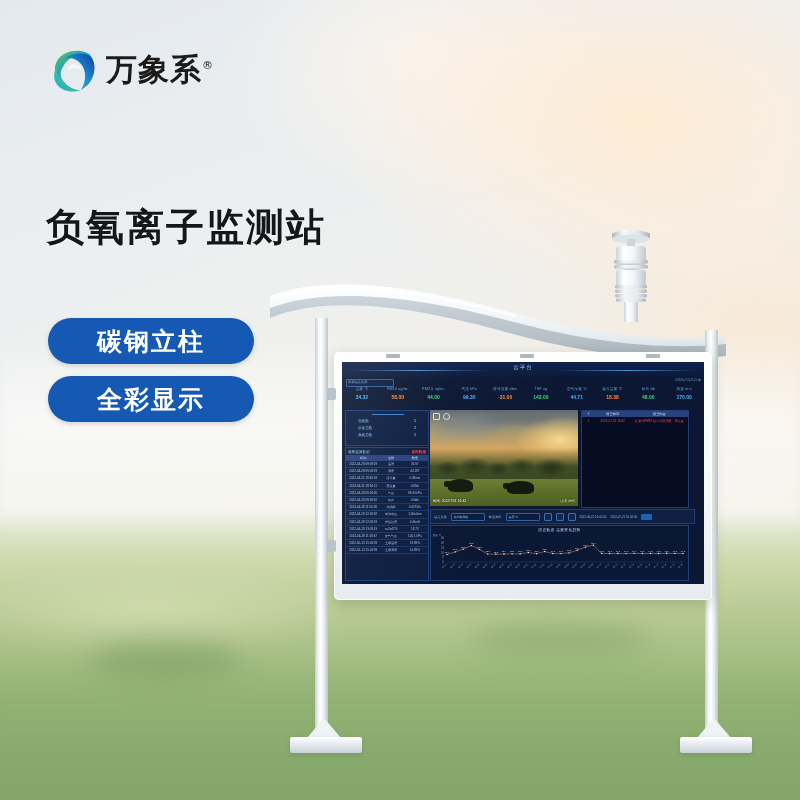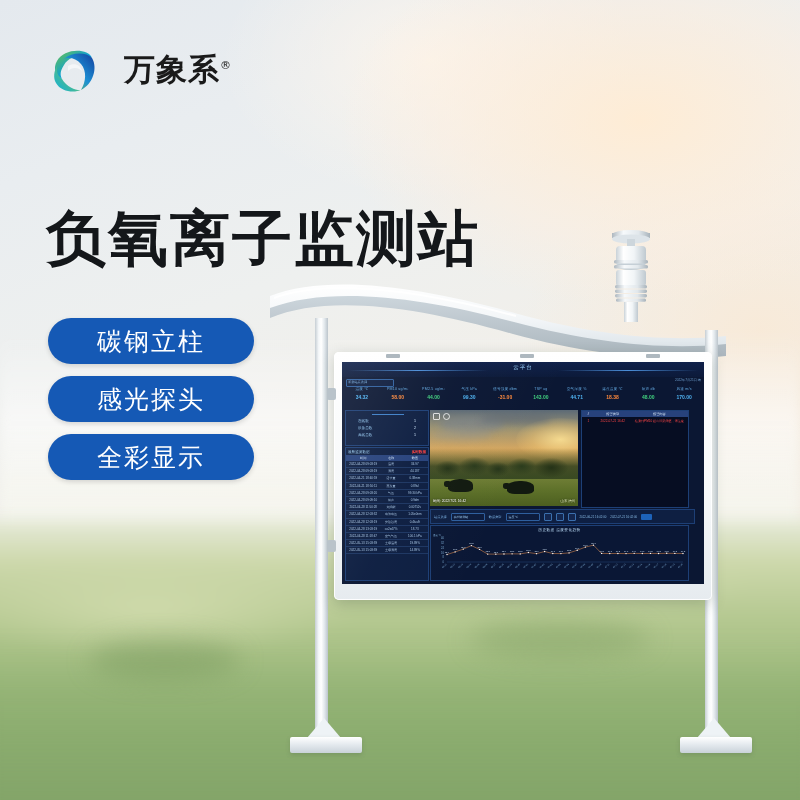--- a/index.html
+++ b/index.html
@@ -23,39 +23,39 @@
       radial-gradient(ellipse 300px 70px at 170px 90px, rgba(214,223,178,.75) 0%, rgba(255,255,255,0) 70%),
       radial-gradient(ellipse 260px 60px at 600px 60px, rgba(206,219,170,.7) 0%, rgba(255,255,255,0) 70%),
       linear-gradient(180deg,#e6ead9 0%,#cdd8ab 14%,#b3c78f 34%,#9cba7c 58%,#93b377 78%,#8fae74 100%);
     filter:blur(7px);}
   .bg-field2{position:absolute;left:-20px;top:640px;width:840px;height:180px;
     background:linear-gradient(180deg, rgba(140,172,110,0) 0%, rgba(132,166,104,.55) 50%, rgba(126,160,100,.8) 100%);
     filter:blur(9px);}
   .bg-blur-patch{position:absolute;border-radius:50%;filter:blur(12px);}
 
   
-  .logo{position:absolute;left:48px;top:44px;display:flex;align-items:center;gap:24px;}
+  .logo{position:absolute;left:48px;top:44px;display:flex;align-items:center;gap:6px;}
   .logo-mark{width:52px;height:52px;position:relative;}
   .logo-text{font-size:31px;font-weight:700;color:#1a1a1a;letter-spacing:1px;
     font-family:"DejaVu Sans","Liberation Sans",sans-serif;}
   .logo-r{font-size:11px;vertical-align:super;color:#1a1a1a;font-weight:400;}
 
   
   .headline{position:absolute;left:46px;font-weight:800;color:#14171a;
     letter-spacing:2px;line-height:1;
     font-family:"DejaVu Sans","Liberation Sans",sans-serif;
     text-shadow:0 1px 2px rgba(255,255,255,.5);}
   .h1{top:130px;font-size:54px;}
-  .h2{top:208px;font-size:60px;}
+  .h2{top:208px;font-size:38px;}
 
   
   .pills{position:absolute;left:48px;top:318px;display:flex;flex-direction:column;gap:12px;}
   .pill{width:206px;height:46px;border-radius:23px;background:#1559b5;
     display:flex;align-items:center;justify-content:center;
-    color:#fff;font-size:25px;font-weight:400;letter-spacing:2px;
+    color:#fff;font-size:25px;font-weight:700;letter-spacing:2px;
     font-family:"DejaVu Sans","Liberation Sans",sans-serif;
     box-shadow:0 2px 5px rgba(0,0,0,.14);}
 
   
   .rig{position:absolute;left:0;top:0;width:800px;height:800px;}
 
   
   .canopy{position:absolute;left:268px;top:282px;width:460px;height:80px;}
 
   
@@ -211,21 +211,20 @@
     </div>
     <div class="logo-text">
       <span>万象系</span><span class="logo-r">®</span>
     </div>
   </div>
 
   <div class="headline h2">负氧离子监测站</div>
 
   <div class="pills">
     <div class="pill">碳钢立柱</div>
-    <div class="pill">感光探头</div>
     <div class="pill">全彩显示</div>
   </div>
 
   <div class="rig">
 
     <div class="canopy">
       <svg viewBox="0 0 460 80" width="460" height="80" aria-hidden="true">
         <defs>
           <linearGradient id="cTop" x1="0" y1="0" x2="0" y2="1">
             <stop offset="0%" stop-color="#ffffff"></stop>

